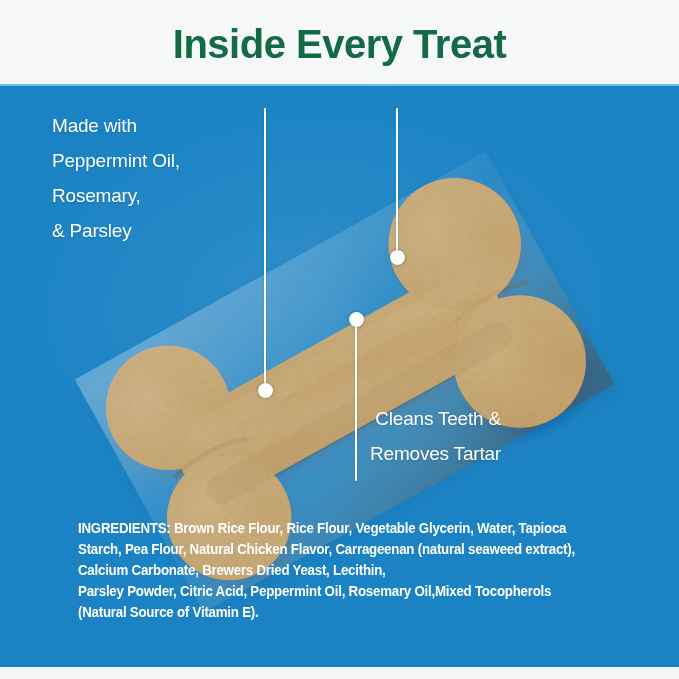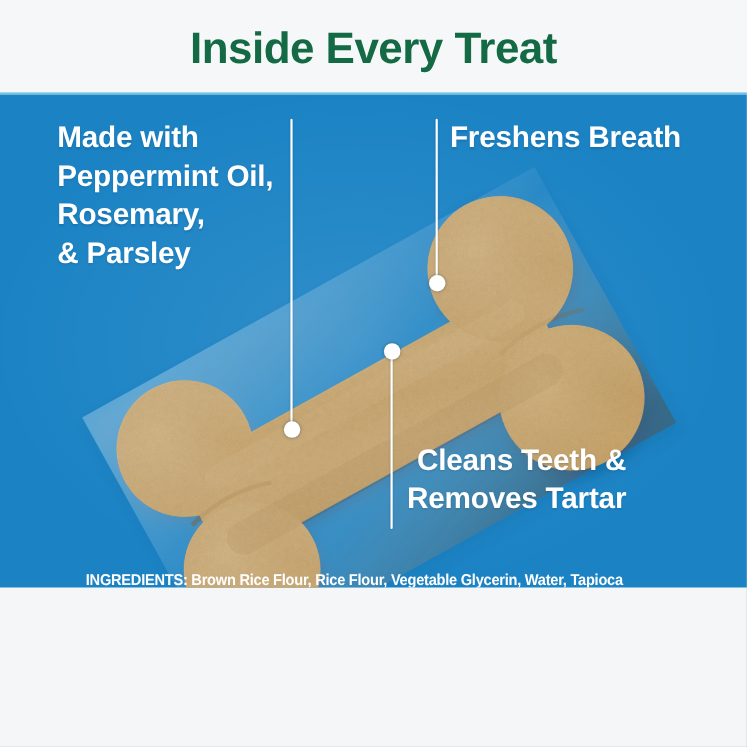--- a/index.html
+++ b/index.html
@@ -4,21 +4,21 @@
 <style>
   html,body{margin:0;padding:0;}
   body{
     width:679px;height:679px;
     background:#f4f6f7;
     font-family:"Liberation Sans", sans-serif;
     overflow:hidden;
   }
   #page{
     position:relative;
-    width:679px;height:534px;
+    width:679px;height:667px;
     background:#f5f7f8;
     overflow:hidden;
   }
 
   
   #header{
     position:absolute;left:0;top:0;width:679px;height:86px;
     background:#f5f7f8;
   }
   #page-title{
@@ -45,22 +45,22 @@
   #panel-sheen{
     position:absolute;left:0;top:0;width:679px;height:593px;
     background:radial-gradient(ellipse 70% 55% at 48% 38%, rgba(255,255,255,0.09), rgba(255,255,255,0) 70%);
     pointer-events:none;
   }
 
   
   .callout{
     position:absolute;
     color:#ffffff;
-    font-weight:bold;
-    font-size:27px;
+    font-weight:normal;
+    font-size:19px;
     line-height:35px;
     font-family:"Liberation Sans", sans-serif;
     letter-spacing:-0.2px;
     text-shadow:0 1px 2px rgba(0,40,70,0.18);
     white-space:pre-line;
   }
   #callout-left{ left:52px; top:22px; }
   #callout-breath{ left:409px; top:22px; }
   #callout-teeth{ left:370px; top:315px;text-align:right; }
 
@@ -242,21 +242,20 @@
     <div class="leader-line" style="left:396px; top:22px; height:152px;"></div>
     <div class="leader-dot" style="left:390px; top:164px;"></div>
 
     <div class="leader-line" style="left:355px; top:233px; height:162px;"></div>
     <div class="leader-dot" style="left:349px; top:226px;"></div>
 
     <div class="callout" id="callout-left">Made with
 Peppermint Oil,
 Rosemary,
 &amp; Parsley</div>
-    <div class="callout" id="callout-breath">Freshens Breath</div>
     <div class="callout" id="callout-teeth">Cleans Teeth &amp;
 Removes Tartar</div>
 
     <div id="ingredients">INGREDIENTS: Brown Rice Flour, Rice Flour, Vegetable Glycerin, Water, Tapioca Starch, Pea Flour, Natural Chicken Flavor, Carrageenan (natural seaweed extract), Calcium Carbonate, Brewers Dried Yeast, Lecithin,
 Parsley Powder, Citric Acid, Peppermint Oil, Rosemary Oil,Mixed Tocopherols (Natural Source of Vitamin E).</div>
 
   </div>
 </div>
 
 </body></html>

